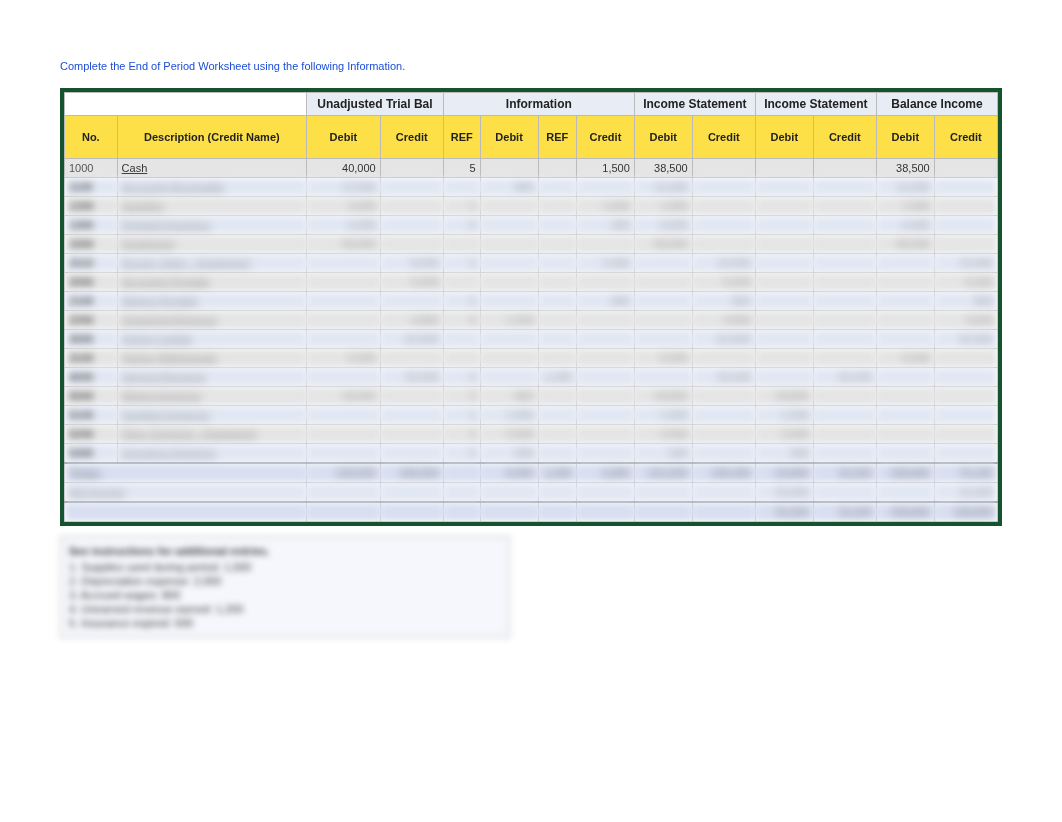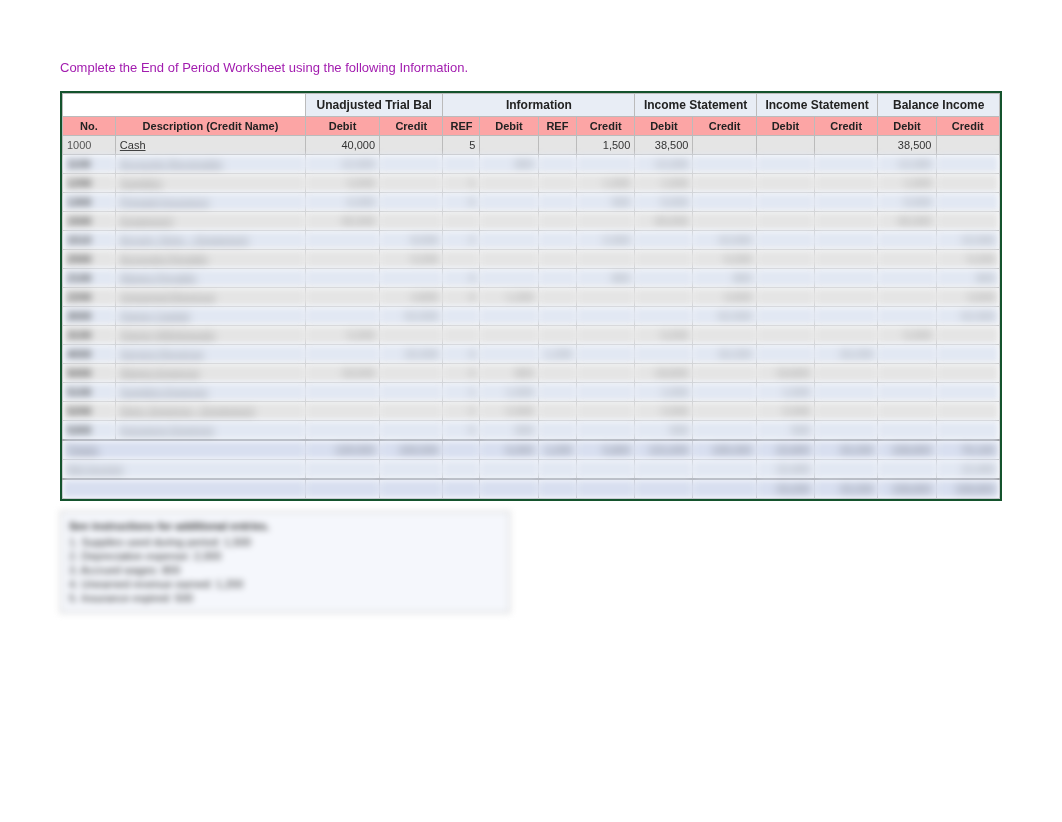--- a/index.html
+++ b/index.html
@@ -10,27 +10,27 @@
       width: 1062px;
       min-height: 822px;
       position: relative;
     }
 
     .page-content {
       padding: 60px 60px 20px 60px;
     }
 
     .instruction {
-      font-size: 13px;
+      font-size: 11px;
       margin-bottom: 16px;
-      color: #a21caf;
+      color: #1d4ed8;
     }
 
     .worksheet-container {
-      border: 2px solid #14532d;
+      border: 4px solid #14532d;
       overflow: hidden;
       background: #fff;
     }
 
     table {
       border-collapse: collapse;
       width: 100%;
       font-size: 11px;
     }
 
@@ -41,23 +41,23 @@
       padding: 4px 2px;
       border: 1px solid #bbb;
       background: #e8edf5;
       color: #222;
     }
 
     .col-header th {
       text-align: center;
       font-weight: bold;
       font-size: 11px;
-      padding: 3px 2px;
+      padding: 15px 2px;
       border: 1px solid #bbb;
-      background: #fca5a5;
+      background: #fde047;
       color: #222;
     }
 
     tbody tr {
       background: #e5e5e5;
     }
 
     tbody tr:nth-child(even) {
       background: #e2e8f3;
     }

